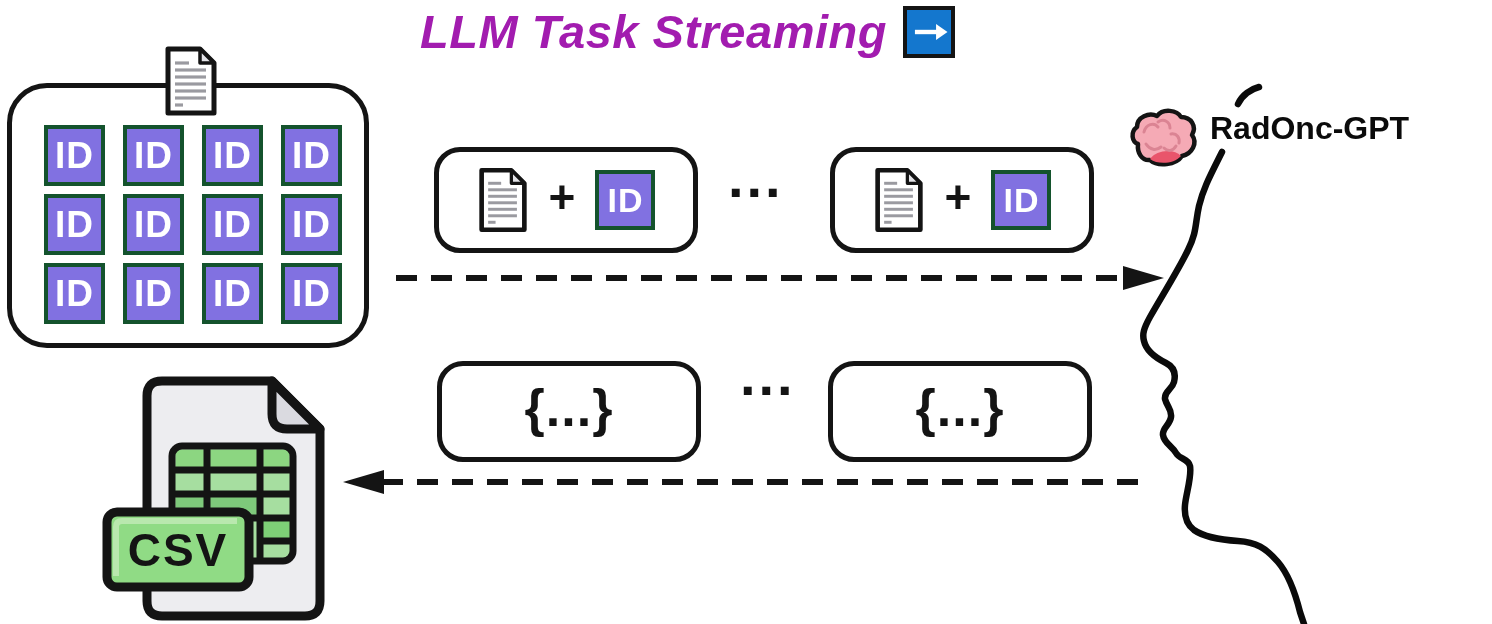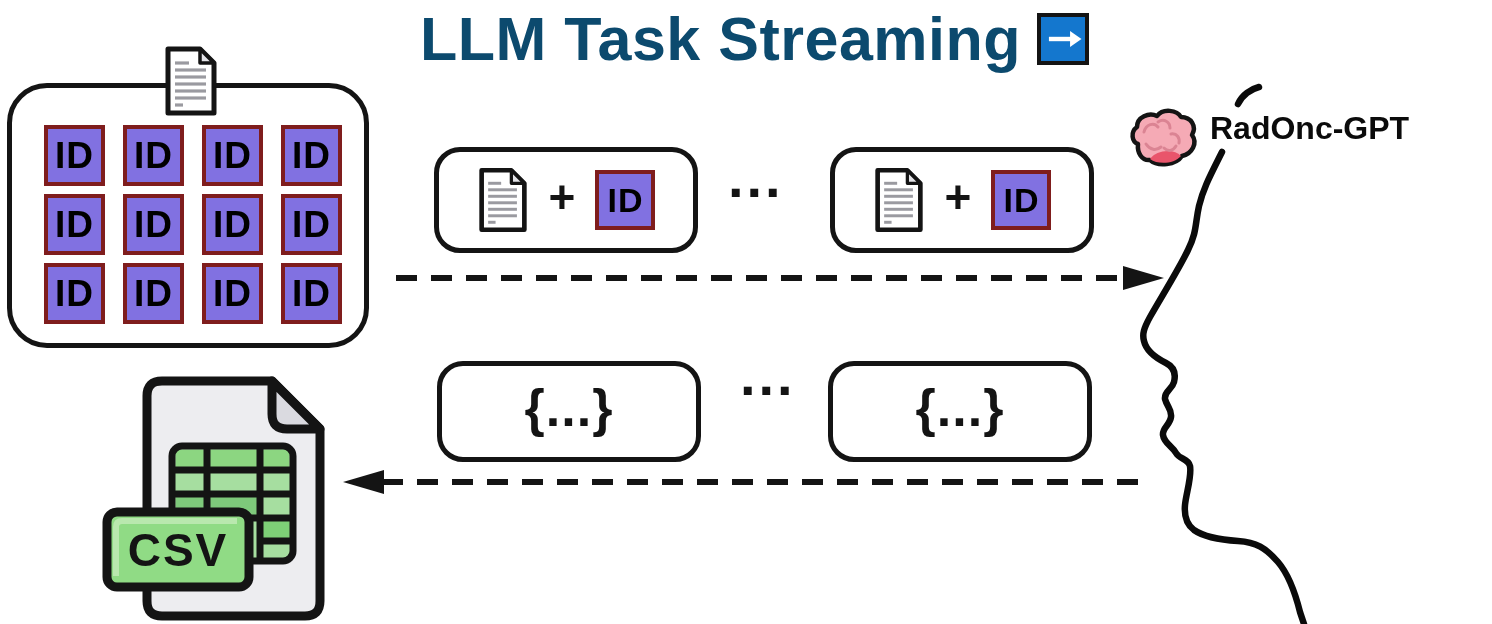--- a/index.html
+++ b/index.html
@@ -1,28 +1,28 @@
 <!DOCTYPE html>
 <html><head>
 <meta charset="utf-8">
 <style>
   * { margin:0; padding:0; box-sizing:border-box; }
   body { background:#ffffff; font-family:"Liberation Sans", sans-serif; }
   .canvas { position:relative; width:1492px; height:624px; background:#ffffff; overflow:hidden; }
 
   
   .title-row { position:absolute; left:420px; top:4px; display:flex; align-items:center; gap:16px; }
-  .page-title { font-size:61px; font-weight:bold; color:#0c4a6e; letter-spacing:0.5px; white-space:nowrap; }
+  .page-title { font-size:47px; font-weight:bold; color:#a21caf; letter-spacing:0.5px; white-space:nowrap;font-style:italic; }
   .title-arrow { width:52px; height:52px; background:#1477CE; border:4px solid #141414; display:flex; align-items:center; justify-content:center; flex:0 0 auto; }
 
   
   .patient-box { position:absolute; left:7px; top:83px; width:362px; height:265px; background:#fff; border:5px solid #141414; border-radius:40px; }
   .top-doc { position:absolute; left:151px; top:-43px; width:56px; height:72px; }
   .id-grid { position:absolute; left:32px; top:37px; display:grid; grid-template-columns:repeat(4,61px); grid-auto-rows:61px; gap:8px 18px; }
-  .id-chip { width:61px; height:61px; background:#8171E1; border:4px solid #7f1d1d; display:flex; align-items:center; justify-content:center; font-weight:bold; font-size:37px; color:#000000; letter-spacing:1px; }
+  .id-chip { width:61px; height:61px; background:#8171E1; border:4px solid #14532d; display:flex; align-items:center; justify-content:center; font-weight:bold; font-size:37px; color:#ffffff; letter-spacing:1px; }
 
   
   .task-box { position:absolute; top:147px; width:264px; height:106px; background:#fff; border:5px solid #141414; border-radius:26px; display:flex; align-items:center; justify-content:center; gap:20px; }
   .task-doc { width:52px; height:68px; flex:0 0 auto; }
   .plus-sign { font-size:46px; font-weight:bold; color:#141414; margin-top:-6px; }
   .task-box .id-chip { width:60px; height:60px; font-size:34px; }
 
   .ellipsis { position:absolute; font-weight:bold; font-size:56px; color:#141414; letter-spacing:3px; line-height:1; }
 
   

